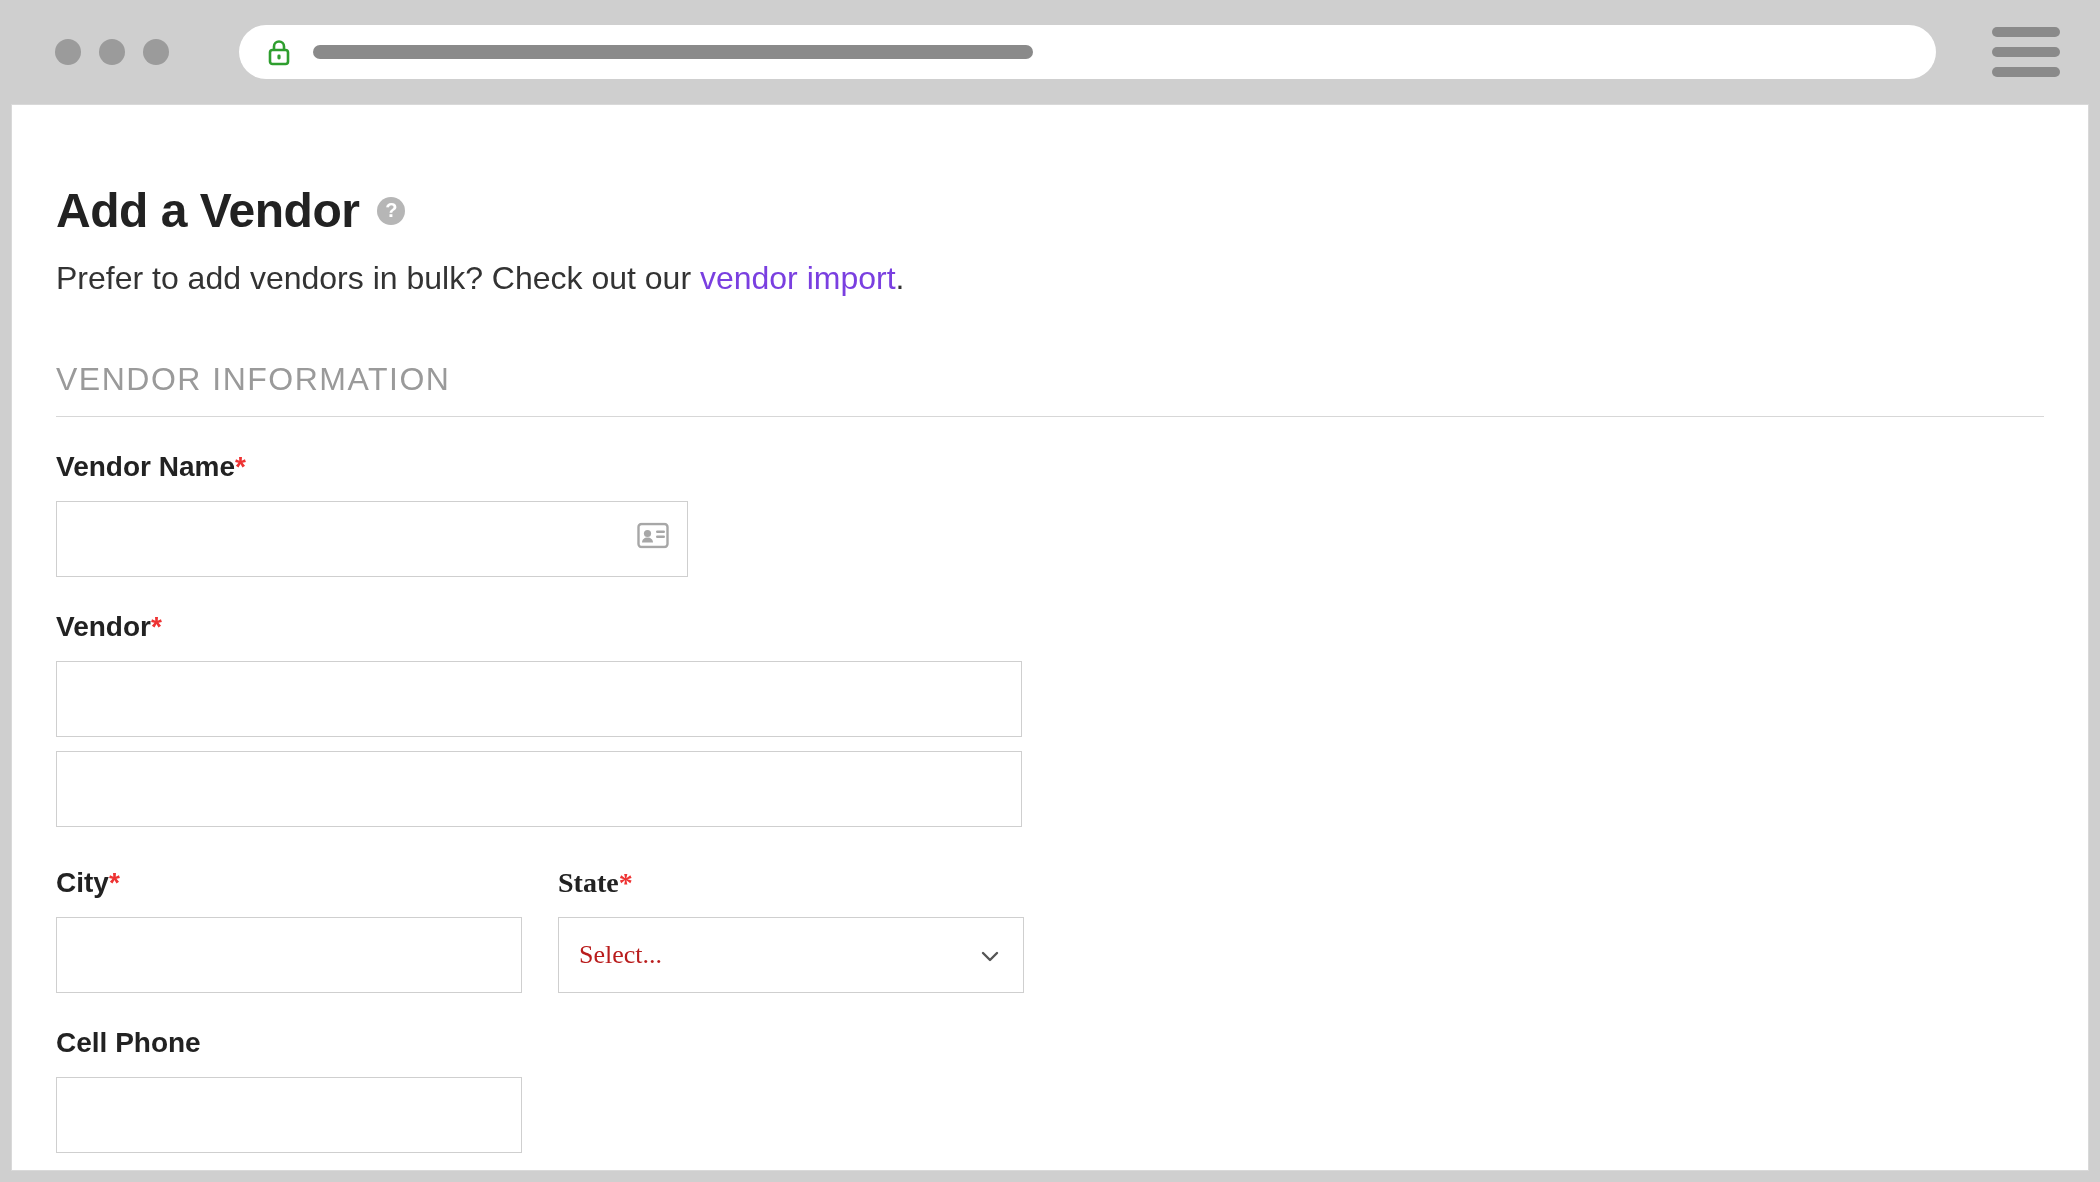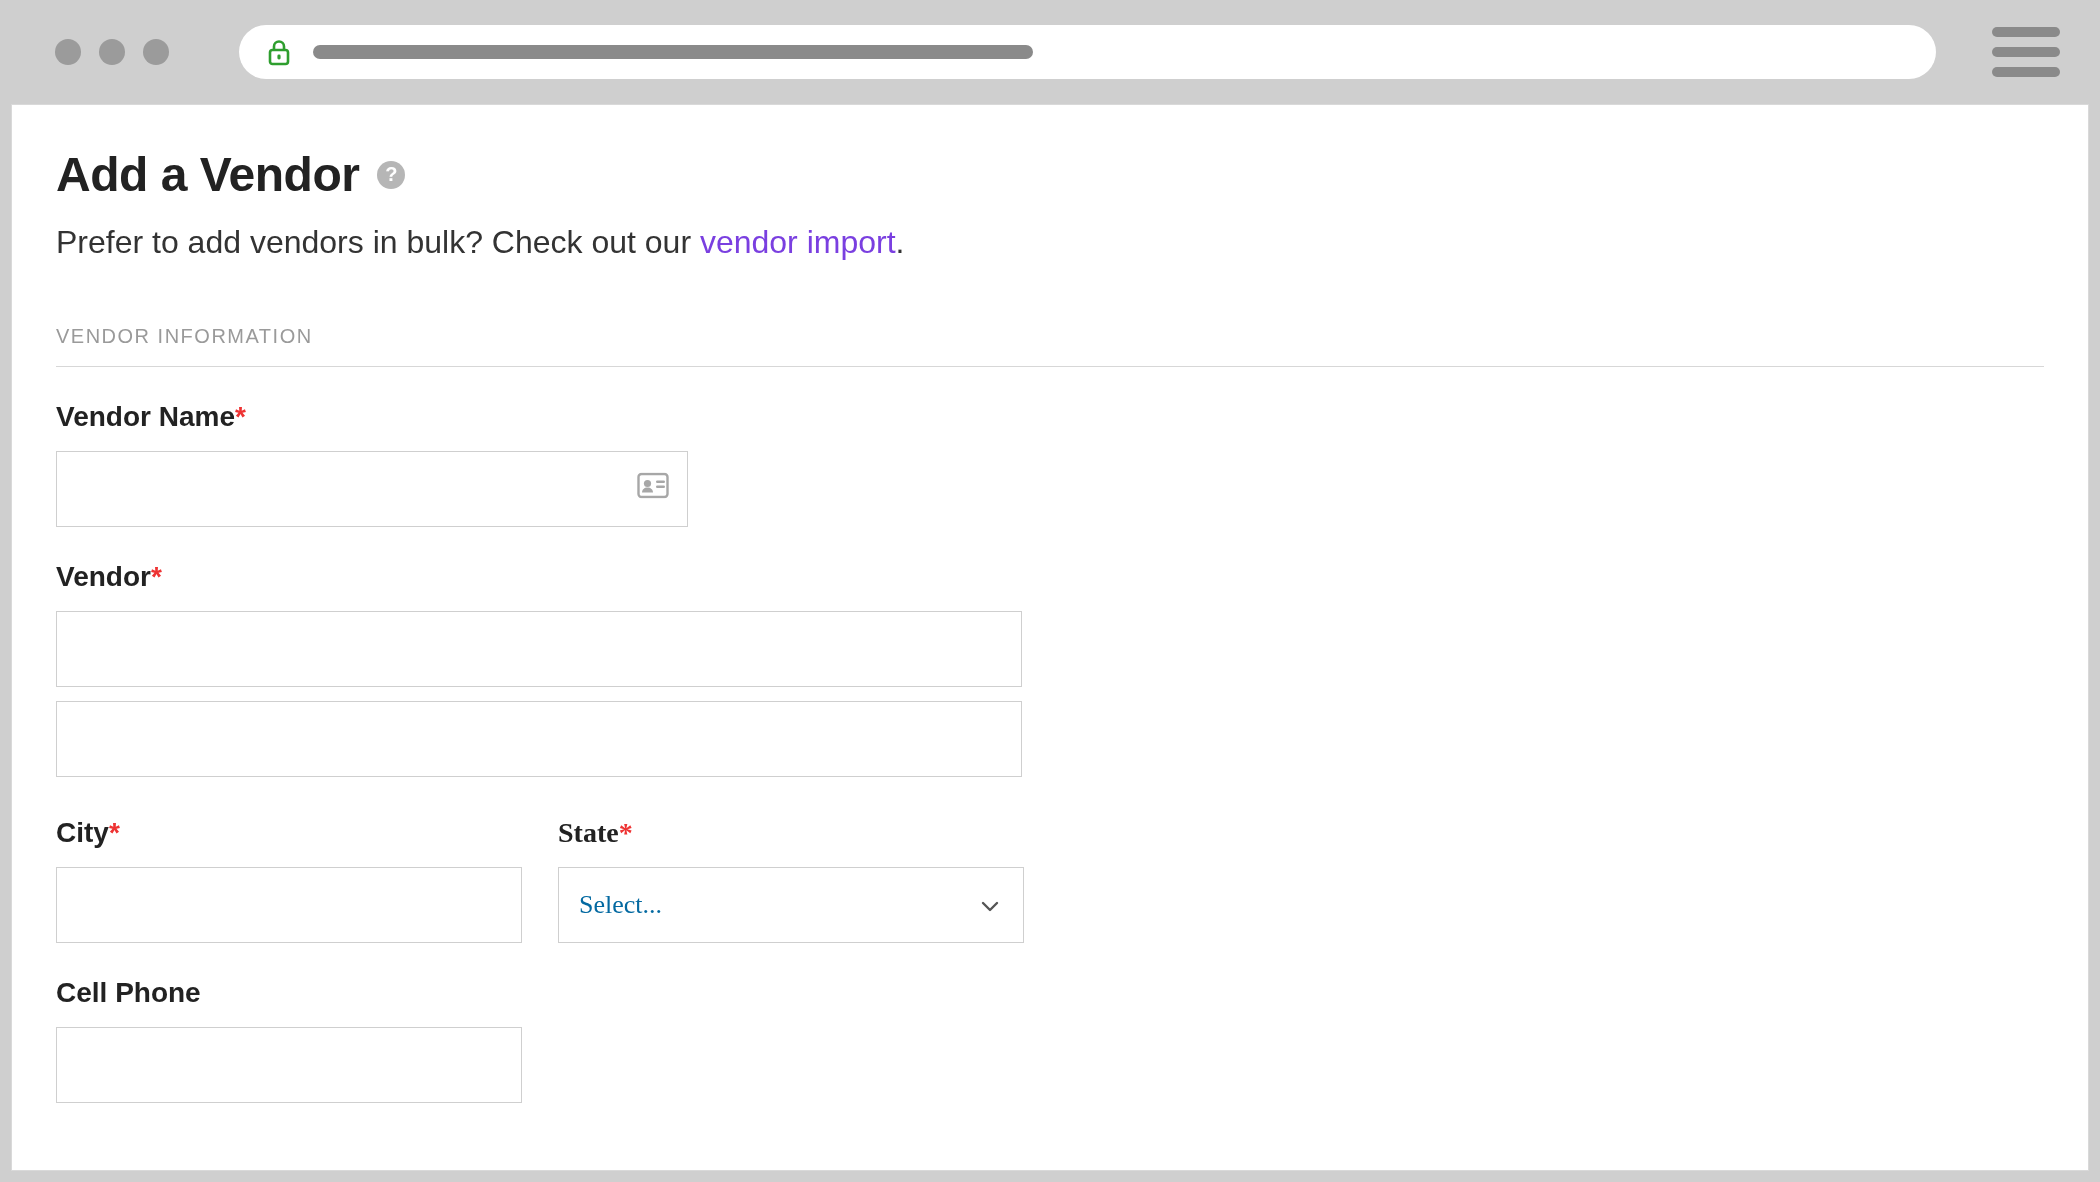--- a/index.html
+++ b/index.html
@@ -52,34 +52,34 @@
   .menu-btn { display:flex; flex-direction:column; gap:10px; width:68px; align-items:stretch; }
   .menu-bar { height:10px; border-radius:5px; background:#8a8a8a; }
   
   .page-frame {
     position:absolute;
     top:104px; left:11px; right:11px; bottom:11px;
     background:#ffffff;
     border:1px solid #d9d9d9;
     overflow:hidden;
   }
-  .page { padding: 42px 44px 0 44px; }
+  .page { padding: 42px 44px 0 44px; margin-top: 36px; }
   .title-row { display:flex; align-items:center; gap:18px; }
   .page-title { font-size:48px; font-weight:800; letter-spacing:-0.5px; color:#222; }
   .help-badge {
     width:28px; height:28px; border-radius:50%;
     background:#b6b6b6; color:#fff;
     display:flex; align-items:center; justify-content:center;
     font-size:20px; font-weight:700;
   }
   .subtitle { margin-top:22px; font-size:32px; color:#333; }
   .subtitle a { color:#7a3fe0; text-decoration:none; }
   .section-label {
     margin-top:64px;
-    font-size:20px;
+    font-size:32px;
     letter-spacing:1.5px;
     color:#9a9a9a;
     font-weight:500;
     border-bottom:1px solid #d7d7d7;
     padding-bottom:18px;
   }
   .field { margin-top:34px; }
   .fld-label { font-size:28px; font-weight:700; color:#222; }
   .fld-label .req { color:#e33; }
   .input, .select {
@@ -104,21 +104,21 @@
   }
   .addr-wrap .input { width:966px; }
   .addr-wrap .input + .input { margin-top:14px; }
   .row3 { display:flex; gap:36px; margin-top:40px; }
   .col { display:flex; flex-direction:column; }
   .col .input, .col .select { margin-top:18px; }
   .col-city  { width:466px;justify-content:space-between; }
   .col-state { width:466px;font-family:Liberation Serif, serif; }
   .col-zip   { width:466px; }
   .select { justify-content:space-between; padding-right:24px; }
-  .select .sel-text { color:#0369a1; font-size:26px; }
+  .select .sel-text { color:#b91c1c; font-size:26px; }
   .select .chev { color:#555; }
   .row-phone { display:flex; gap:36px; margin-top:34px; }
   .col-phone { width:466px; }
   .col-cell  { width:466px; }
 </style>
 </head>
 <body>
 
 <div class="stage">
 

